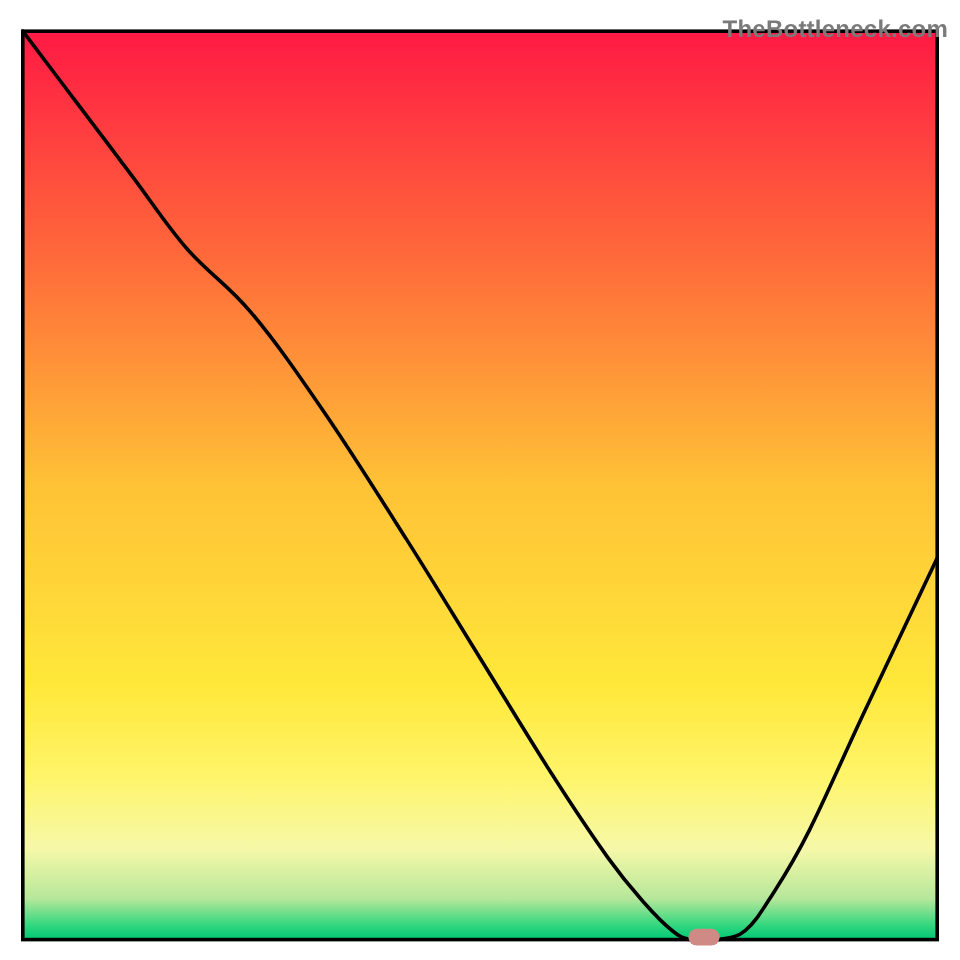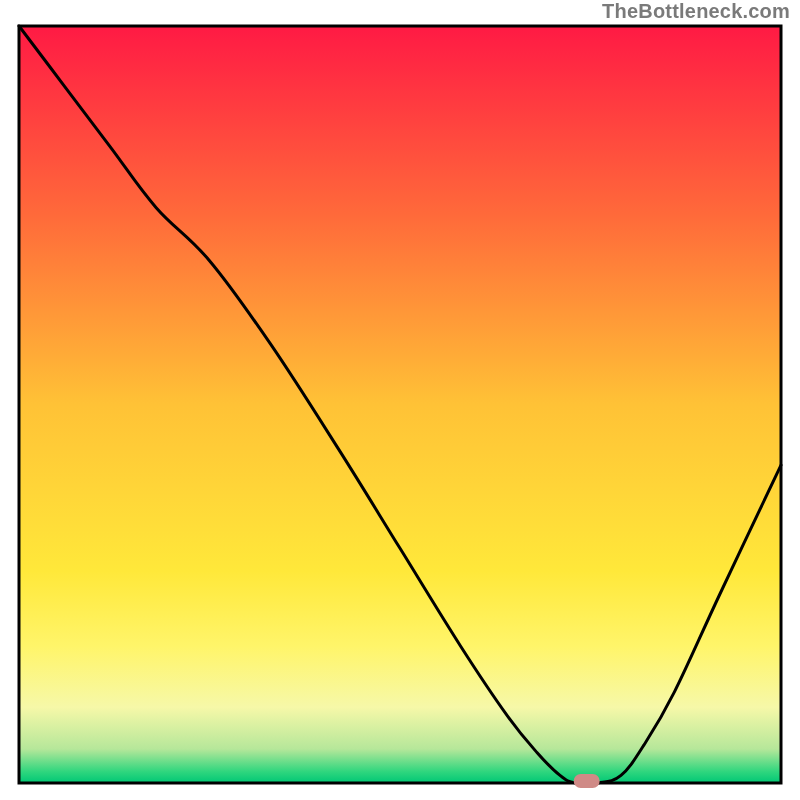--- a/index.html
+++ b/index.html
@@ -11,21 +11,21 @@
     background: #fff;
     font-family: Arial, Helvetica, sans-serif;
   }
   .wrap {
     position: relative;
     width: 800px;
     height: 800px;
   }
   .attribution {
     position: absolute;
-    top: 0;
+    top: 14px;
     right: 10px;
     font-size: 20px;
     font-weight: bold;
     color: #7a7a7a;
     letter-spacing: 0.2px;
   }
   svg {
     display: block;
   }
 </style>

